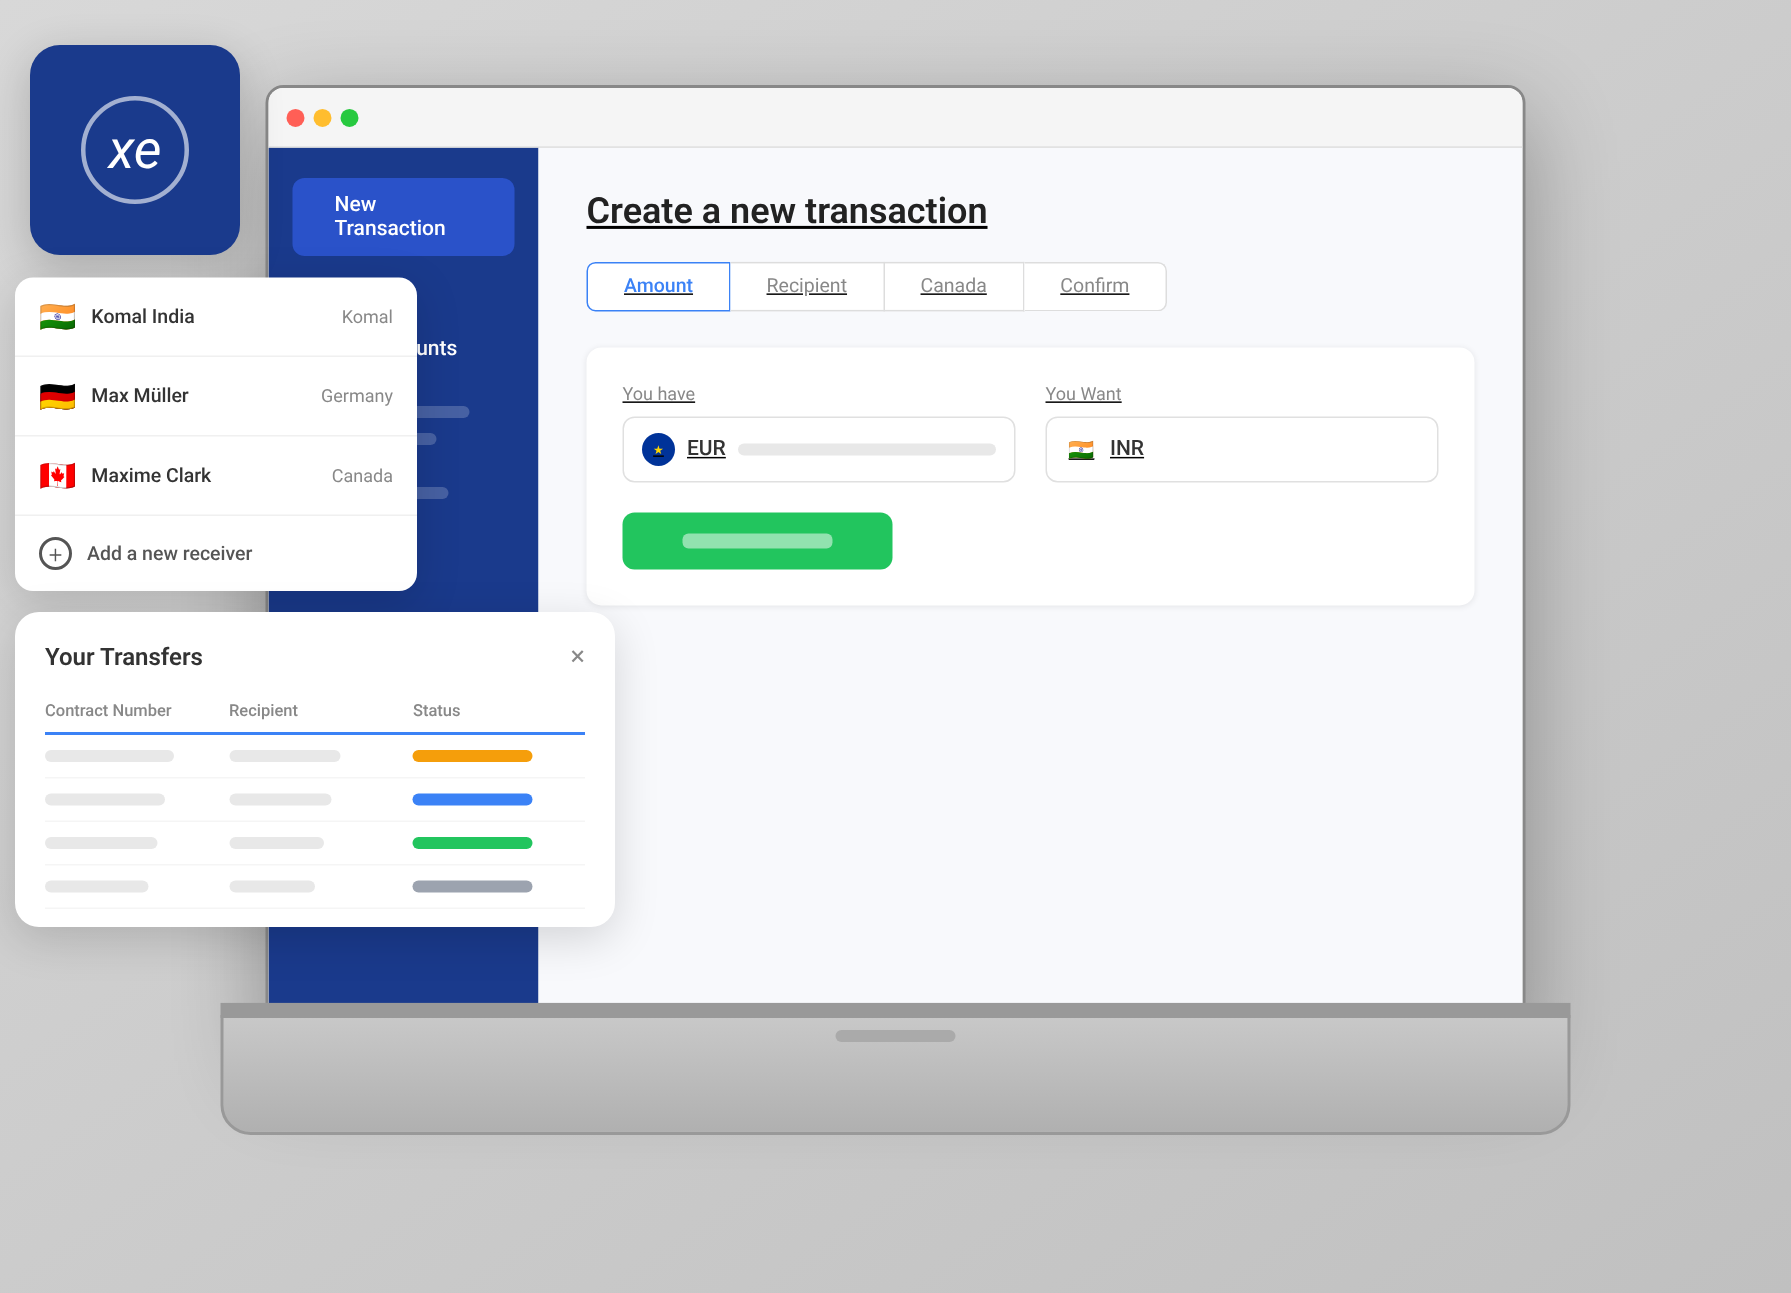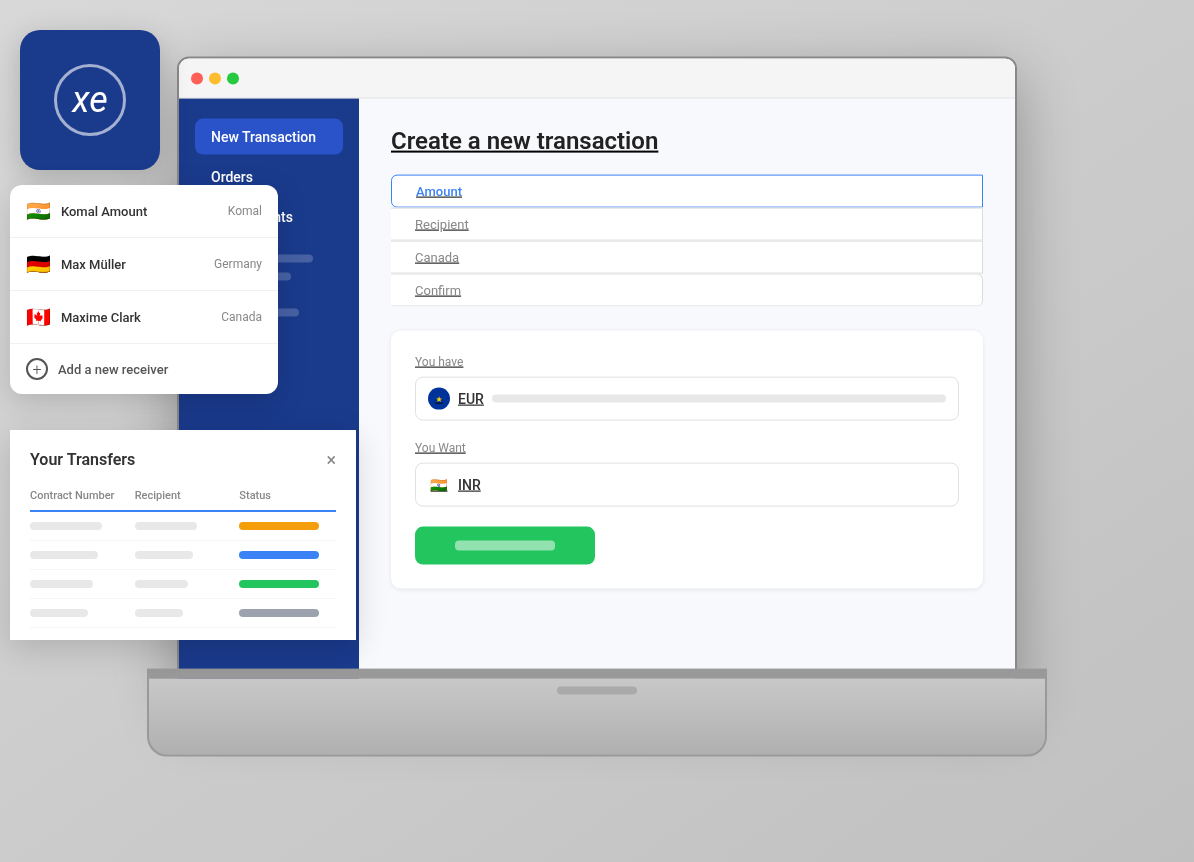--- a/index.html
+++ b/index.html
@@ -97,21 +97,21 @@
       width: 180px;
       background: #1a3a8c;
       padding: 20px 16px;
       flex-shrink: 0;
       display: flex;
       flex-direction: column;
       gap: 4px;
     }
 
     .sidebar-nav-item {
-      padding: 10px 16px;
+      padding: 10px 28px;
       border-radius: 8px;
       color: #fff;
       font-size: 14px;
       font-weight: 500;
       cursor: pointer;
     }
 
     .sidebar-nav-item.active {
       background: #2a52c9;
     }
@@ -143,21 +143,20 @@
       font-weight: 600;
       color: #222;
       margin-bottom: 20px;
     }
 
     
     .steps-tabs {
       display: flex;
       gap: 0;
       margin-bottom: 24px;
-      flex-direction: column;
     }
 
     .step-tab {
       padding: 8px 24px;
       border: 1.5px solid #ddd;
       background: #fff;
       font-size: 13px;
       color: #888;
       cursor: pointer;
     }
@@ -178,21 +177,20 @@
       background: #fff;
       border-radius: 10px;
       padding: 24px;
       box-shadow: 0 1px 4px rgba(0,0,0,0.08);
     }
 
     .currency-row {
       display: flex;
       gap: 20px;
       margin-bottom: 20px;
-      flex-direction: column;
     }
 
     .currency-section {
       flex: 1;
     }
 
     .currency-label {
       font-size: 12px;
       color: #888;
       margin-bottom: 8px;
@@ -409,25 +407,25 @@
 
     .add-receiver-text {
       font-size: 13px;
       color: #555;
       font-weight: 500;
     }
 
     
     .transfers-card {
       position: absolute;
-      top: 430px;
+      top: 408px;
       left: 10px;
-      width: 346px;
-      background: #fff;
-      border-radius: 0;
+      width: 400px;
+      background: #fff;
+      border-radius: 16px;
       box-shadow: 0 8px 30px rgba(0,0,0,0.15);
       z-index: 20;
       padding: 20px 20px 12px;
       overflow: hidden;
     }
 
     .transfers-header {
       display: flex;
       align-items: center;
       justify-content: space-between;
@@ -601,21 +599,21 @@
 
 <div class="xe-logo-card">
   <div class="xe-circle">
     <span class="xe-logo-text">xe</span>
   </div>
 </div>
 
 <div class="receiver-card">
   <div class="receiver-item">
     <span class="receiver-flag">🇮🇳</span>
-    <span class="receiver-name">Komal Amount</span>
+    <span class="receiver-name">Komal India</span>
     <span class="receiver-country">Komal</span>
   </div>
   <div class="receiver-item">
     <span class="receiver-flag">🇩🇪</span>
     <span class="receiver-name">Max Müller</span>
     <span class="receiver-country">Germany</span>
   </div>
   <div class="receiver-item">
     <span class="receiver-flag">🇨🇦</span>
     <span class="receiver-name">Maxime Clark</span>

